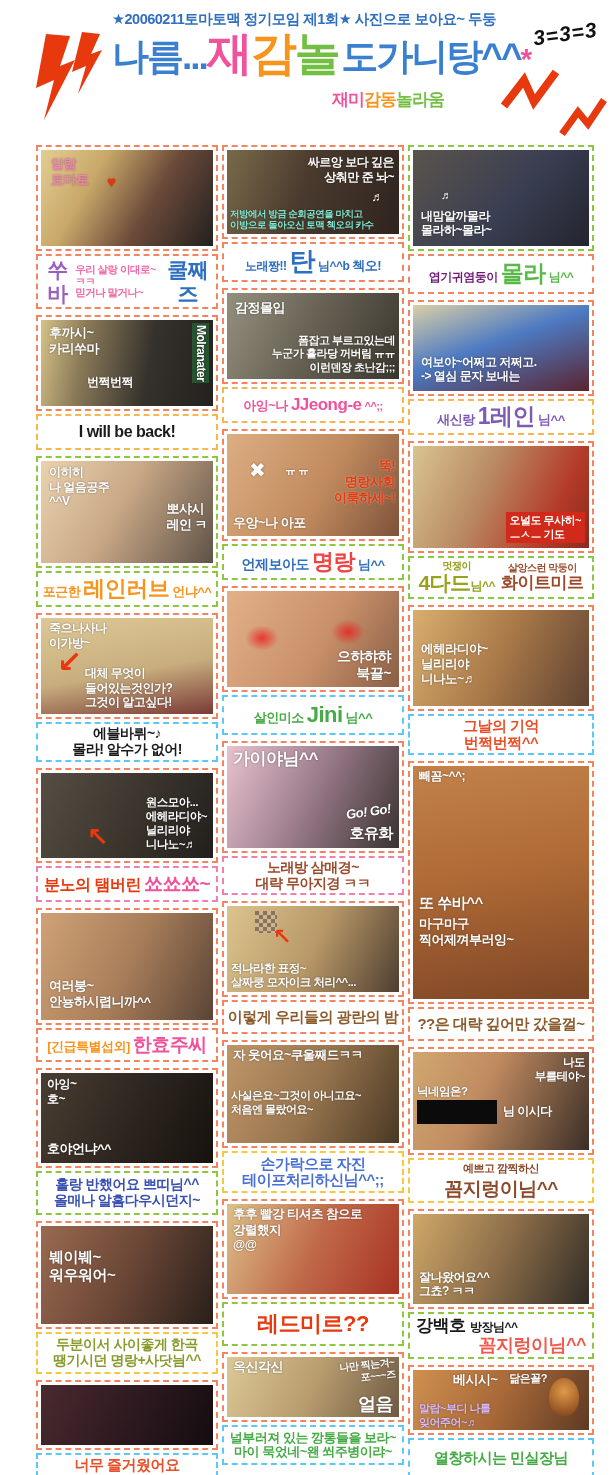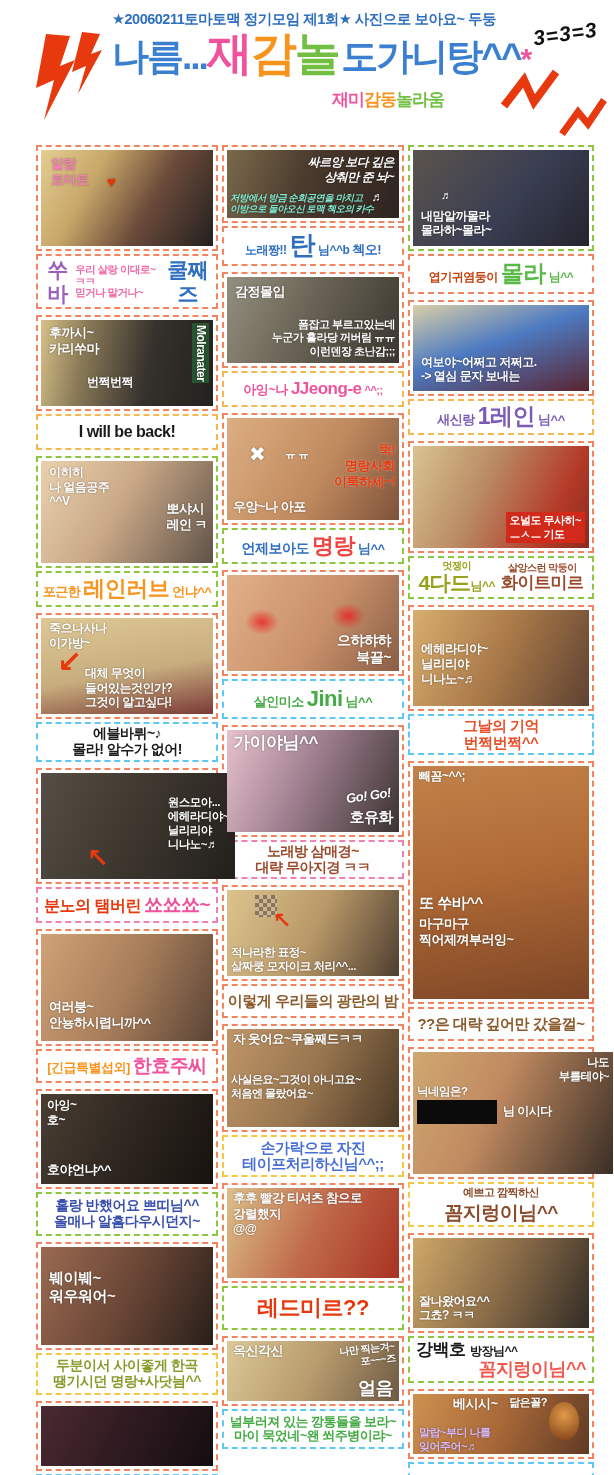--- a/index.html
+++ b/index.html
@@ -129,21 +129,21 @@
           </div>
         </div>
         <div class="cap b-cyan" style="min-height:40px;">
           <span style="color:#1a1a1a;font-size:14px;">에블바뤼~♪
 몰라! 알수가 없어!</span>
         </div>
       </div>
 
       <div>
         <div class="frame b-salmon">
-          <div class="photo" style="height:106px;background:linear-gradient(115deg,#564e44 0%,#3a342c 55%,#221f1c 100%);padding-left:22px;">
+          <div class="photo" style="height:85px;background:linear-gradient(115deg,#564e44 0%,#3a342c 55%,#221f1c 100%);">
             <span class="ov" style="top:22px;right:6px;font-size:11.5px;">원스모아...
 에헤라디야~
 닐리리야
 니나노~♬</span>
             <span class="ov" style="bottom:4px;left:46px;color:#e8380d;font-size:26px;text-shadow:none;">↖</span>
           </div>
         </div>
         <div class="cap b-pink" style="min-height:36px;">
           <div class="capline">
             <span style="color:#e8380d;font-size:16px;">분노의 탬버린</span>
@@ -203,21 +203,21 @@
 헤어지기 아쉬웠죠</span>
         </div>
       </div>
 
     </div>
 
     <div class="col">
 
       <div>
         <div class="frame b-salmon">
-          <div class="photo" style="height:68px;background:linear-gradient(110deg,#7a6a4a 0%,#4a3a2e 45%,#2e241e 100%);font-style:italic;">
+          <div class="photo" style="height:84px;background:linear-gradient(110deg,#7a6a4a 0%,#4a3a2e 45%,#2e241e 100%);">
             <span class="ov" style="top:5px;right:5px;font-size:12px;text-align:right;">싸르앙 보다 깊은
 상춰만 준 놔~</span>
             <span class="ov" style="top:40px;right:16px;font-size:12px;">♬</span>
             <span class="ov" style="bottom:3px;left:3px;font-size:9.5px;color:#7fe8d0;">저방에서 방금 순회공연을 마치고
 이방으로 돌아오신 토맥 첵오의 카수</span>
           </div>
         </div>
         <div class="cap b-salmon" style="min-height:40px;">
           <div class="capline">
             <span style="color:#2f6fc0;font-size:12px;">노래짱!!</span>
@@ -361,21 +361,21 @@
       <div>
         <div class="frame b-green">
           <div class="photo" style="height:96px;background:linear-gradient(130deg,#5a544c 0%,#3a3e52 55%,#23242e 100%);">
             <span class="ov" style="bottom:8px;left:8px;font-size:12px;">내맘알까몰라
 몰라하~몰라~</span>
             <span class="ov" style="bottom:44px;left:28px;font-size:11px;">♬</span>
           </div>
         </div>
         <div class="cap b-salmon" style="min-height:40px;">
           <div class="capline">
-            <span style="color:#c2410c;font-size:12px;">엽기귀염둥이</span>
+            <span style="color:#701a75;font-size:12px;">엽기귀염둥이</span>
             <span style="color:#58b947;font-size:23px;">몰라</span>
             <span style="color:#58b947;font-size:12px;">님^^</span>
           </div>
         </div>
       </div>
 
       <div>
         <div class="frame b-salmon">
           <div class="photo" style="height:86px;background:linear-gradient(160deg,#d9cfa8 0%,#4d7ac2 45%,#5a2430 100%);">
             <span class="ov" style="bottom:7px;left:8px;font-size:12px;">여보야~어쩌고 저쩌고.
@@ -433,21 +433,21 @@
 찍어제껴부러잉~</span>
           </div>
         </div>
         <div class="cap b-salmon" style="min-height:34px;">
           <span style="color:#8b5a2b;font-size:15px;">??은 대략 깊어만 갔을껄~</span>
         </div>
       </div>
 
       <div>
         <div class="frame b-salmon">
-          <div class="photo" style="height:122px;background:linear-gradient(115deg,#d0a870 0%,#c08a60 40%,#3a2e26 100%);padding-left:24px;">
+          <div class="photo" style="height:98px;background:linear-gradient(115deg,#d0a870 0%,#c08a60 40%,#3a2e26 100%);">
             <span class="ov" style="top:3px;right:4px;font-size:11.5px;text-align:right;">나도
 부를테야~</span>
             <span class="ov" style="top:32px;left:4px;font-size:11.5px;">닉네임은?</span>
             <div class="censor" style="top:48px;left:4px;width:80px;height:24px;"></div>
             <span class="ov" style="top:52px;left:90px;font-size:12px;">님 이시다</span>
           </div>
         </div>
         <div class="cap b-yellow" style="min-height:42px;">
           <div class="capline">
             <span style="color:#8b4a2a;font-size:11px;">예쁘고 깜찍하신</span>

